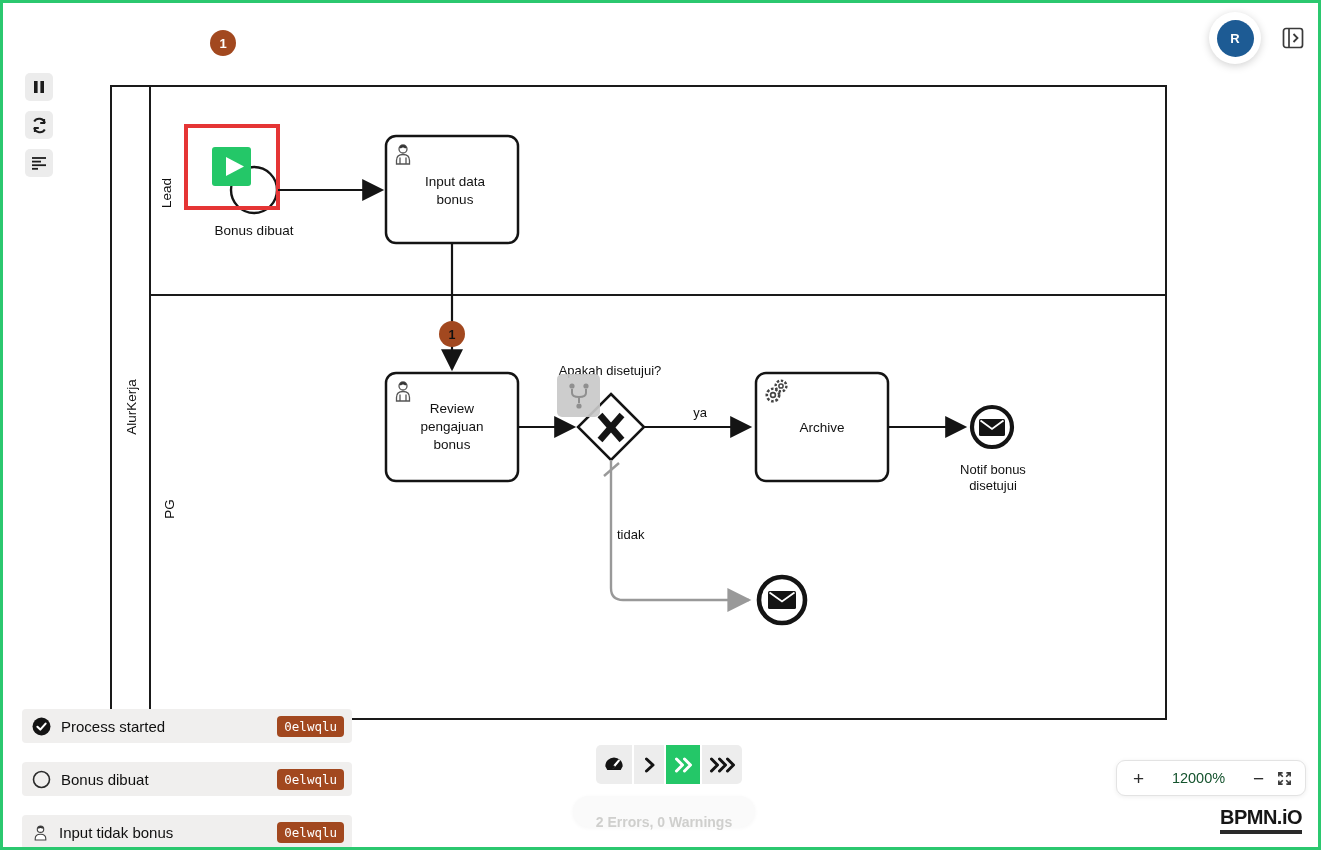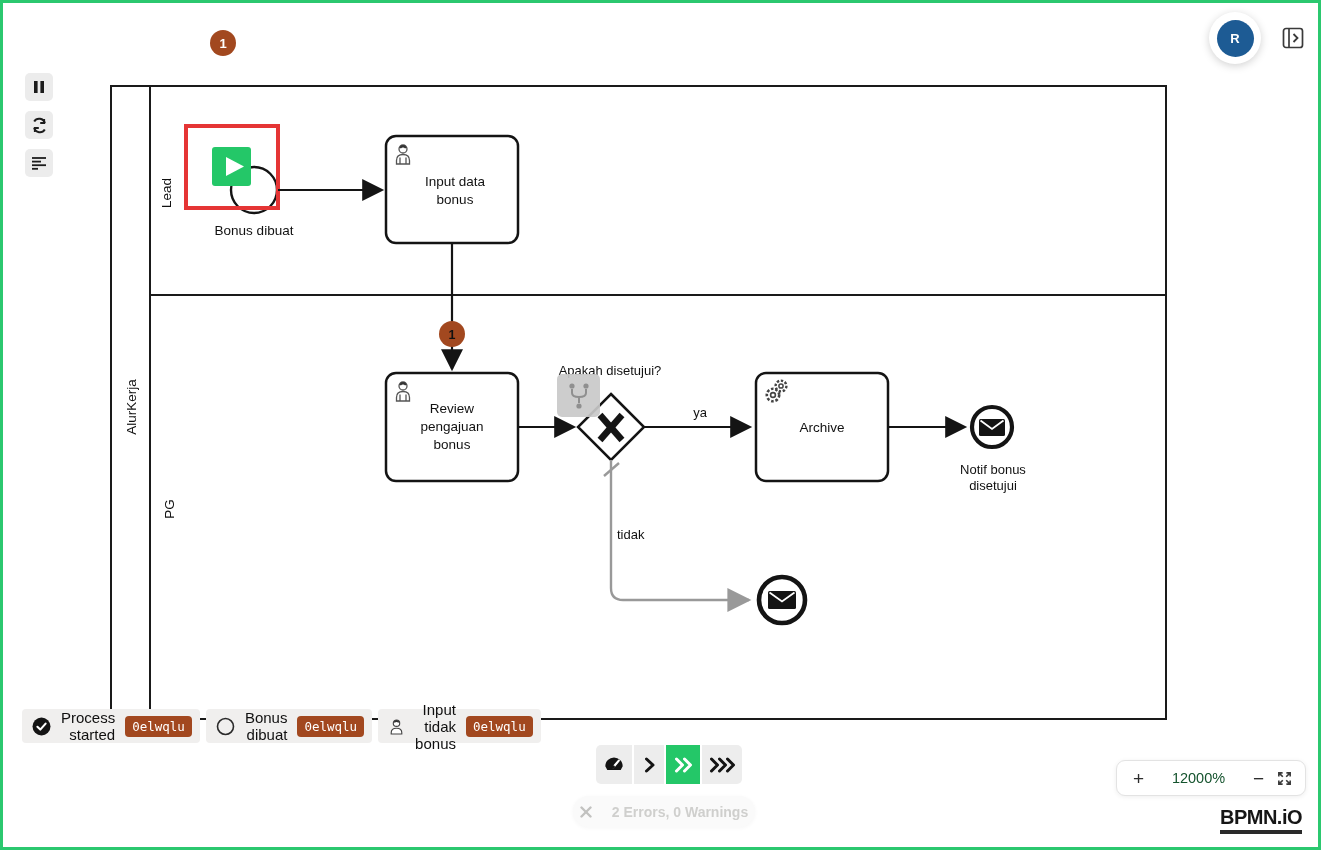--- a/index.html
+++ b/index.html
@@ -17,39 +17,39 @@
     background:#fff; box-shadow:0 2px 8px rgba(0,0,0,.18); display:flex; align-items:center; justify-content:center; }
   .avatar { width:37px; height:37px; border-radius:50%; background:#1D5B94; color:#fff;
     font-size:13px; font-weight:bold; display:flex; align-items:center; justify-content:center; cursor:pointer; }
   .panel-toggle { left:1279px; top:24px; width:22px; height:22px; cursor:pointer; }
 
   .sim-toolbar { left:22px; top:70px; display:flex; flex-direction:column; gap:10px; }
   .sim-btn { width:28px; height:28px; background:#ececec; border-radius:5px;
     display:flex; align-items:center; justify-content:center; cursor:pointer; }
 
   
-  .log-panel { left:19px; top:706px; width:330px; display:flex; flex-direction:row; gap:6px;text-align:right; }
+  .log-panel { left:19px; top:706px; width:330px; display:flex; flex-direction:column; gap:19px; }
   .log-row { height:34px; background:#f0efee; border-radius:4px; display:flex; align-items:center;
     padding:0 8px 0 10px; gap:10px; cursor:pointer; }
   .log-label { font-size:15px; color:#101010; flex:1; }
   .log-badge { background:#A2481F; color:#fff; font-family:"DejaVu Sans Mono", monospace;
     font-size:12.5px; padding:3px 7px; border-radius:4px; }
 
   
   .playback { left:593px; top:742px; height:39px; display:flex; gap:2px; background:#fff;
     border-radius:5px; overflow:hidden; }
   .pb-cell { background:#ededed; display:flex; align-items:center; justify-content:center; cursor:pointer; }
   .pb-gauge { width:36px; }
   .pb-speed { width:30px; }
   .pb-active { background:#24C768; width:34px; }
   .pb-fast { width:40px; }
 
   .status-pill { left:570px; top:793px; width:182px; height:31px; background:#fafafa;
     border-radius:16px; display:flex; align-items:center; justify-content:center; gap:20px;
-    box-shadow:0 1px 4px rgba(0,0,0,.04); cursor:pointer; }
+    box-shadow:0 1px 4px rgba(0,0,0,.04); cursor:pointer;flex-direction:column; }
   .status-text { color:#cfcfcd; font-size:14px; font-weight:bold; }
 
   
   .zoom-pill { left:1113px; top:757px; width:190px; height:36px; background:#fff;
     border:1px solid #e3e3e3; border-radius:9px; box-shadow:0 1px 5px rgba(0,0,0,.07);
     display:flex; align-items:center; padding:0 12px; gap:8px; }
   .zoom-btn { font-size:19px; color:#2d2d2d; cursor:pointer; line-height:1; padding:0 4px; }
   .zoom-value { flex:1; text-align:center; color:#14532d; font-size:14.5px; cursor:pointer; }
   .zoom-fs { cursor:pointer; display:flex; }
 

